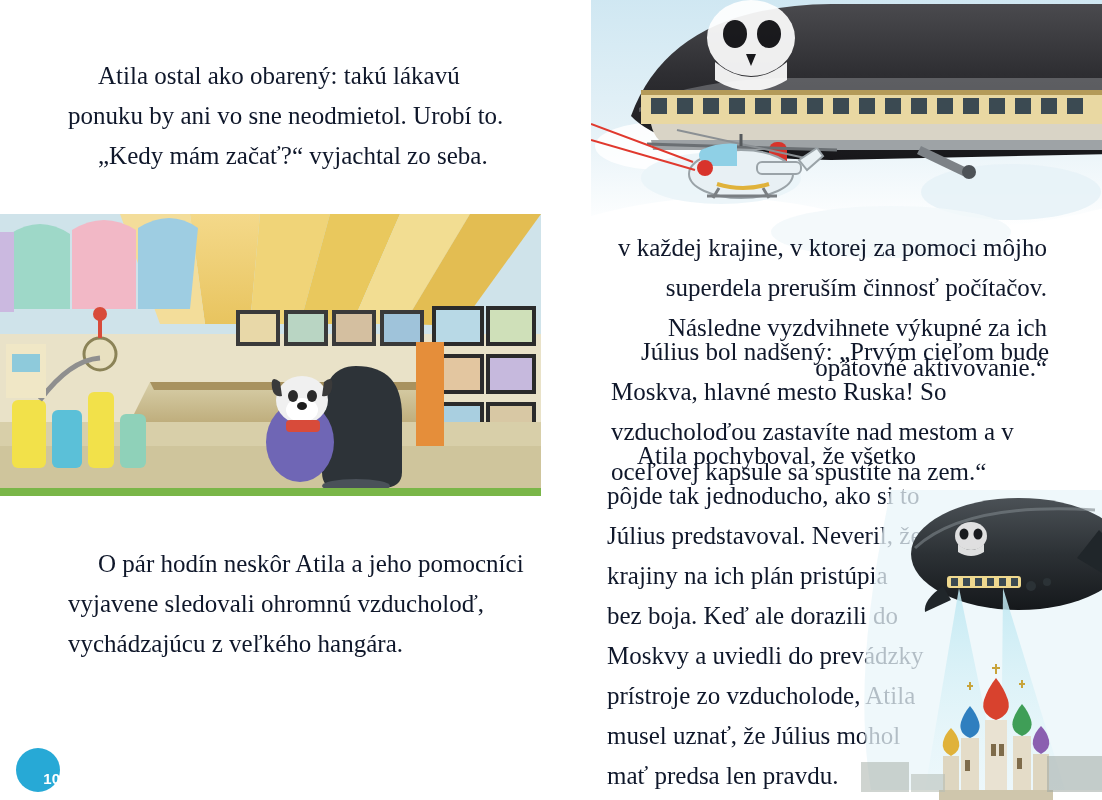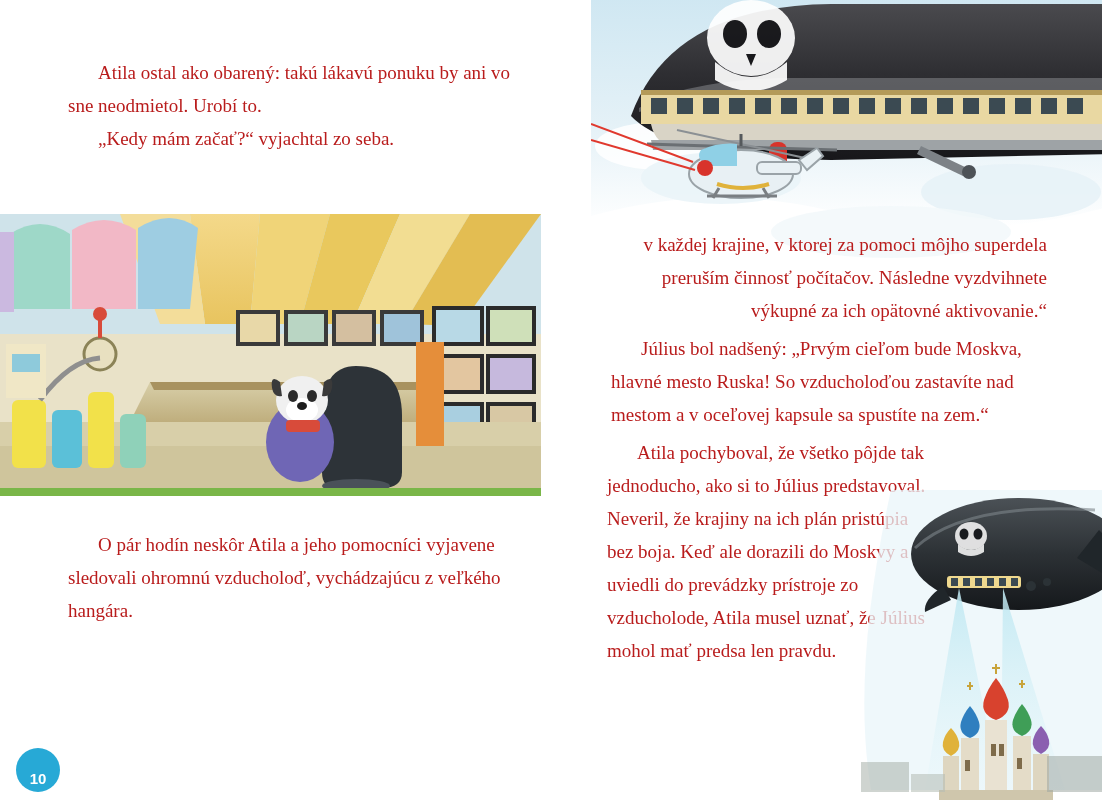--- a/index.html
+++ b/index.html
@@ -23,23 +23,23 @@
 
   
   .left-col {
     position: absolute;
     left: 0;
     top: 0;
     width: 551px;
     height: 800px;
   }
   .text-block {
-    font-size: 19px;
-    line-height: 33px;
-    color: #b91c1c;
+    font-size: 25px;
+    line-height: 40px;
+    color: #0f172a;
   }
   .text-block p {
     margin: 0;
   }
   .indent {
     text-indent: 30px;
   }
 
   #left-text-top {
     position: absolute;
@@ -55,40 +55,40 @@
     top: 214px;
     width: 541px;
     height: 282px;
     overflow: hidden;
     background: #bfe4ef;
   }
 
   #left-text-bottom {
     position: absolute;
     left: 68px;
-    top: 528px;
+    top: 544px;
     width: 470px;
   }
 
   
   .page-badge {
     position: absolute;
     left: 16px;
     bottom: 8px;
     width: 44px;
     height: 44px;
     border-radius: 50%;
     background: #27a9d6;
     color: #ffffff;
     font-family: "Liberation Sans", sans-serif;
     font-size: 15px;
     font-weight: bold;
     display: flex;
     align-items: flex-end;
-    justify-content: center;
+    justify-content: flex-end;
     padding-bottom: 5px;
     box-sizing: border-box;
   }
 
   
   .right-col {
     position: absolute;
     left: 551px;
     top: 0;
     width: 551px;

